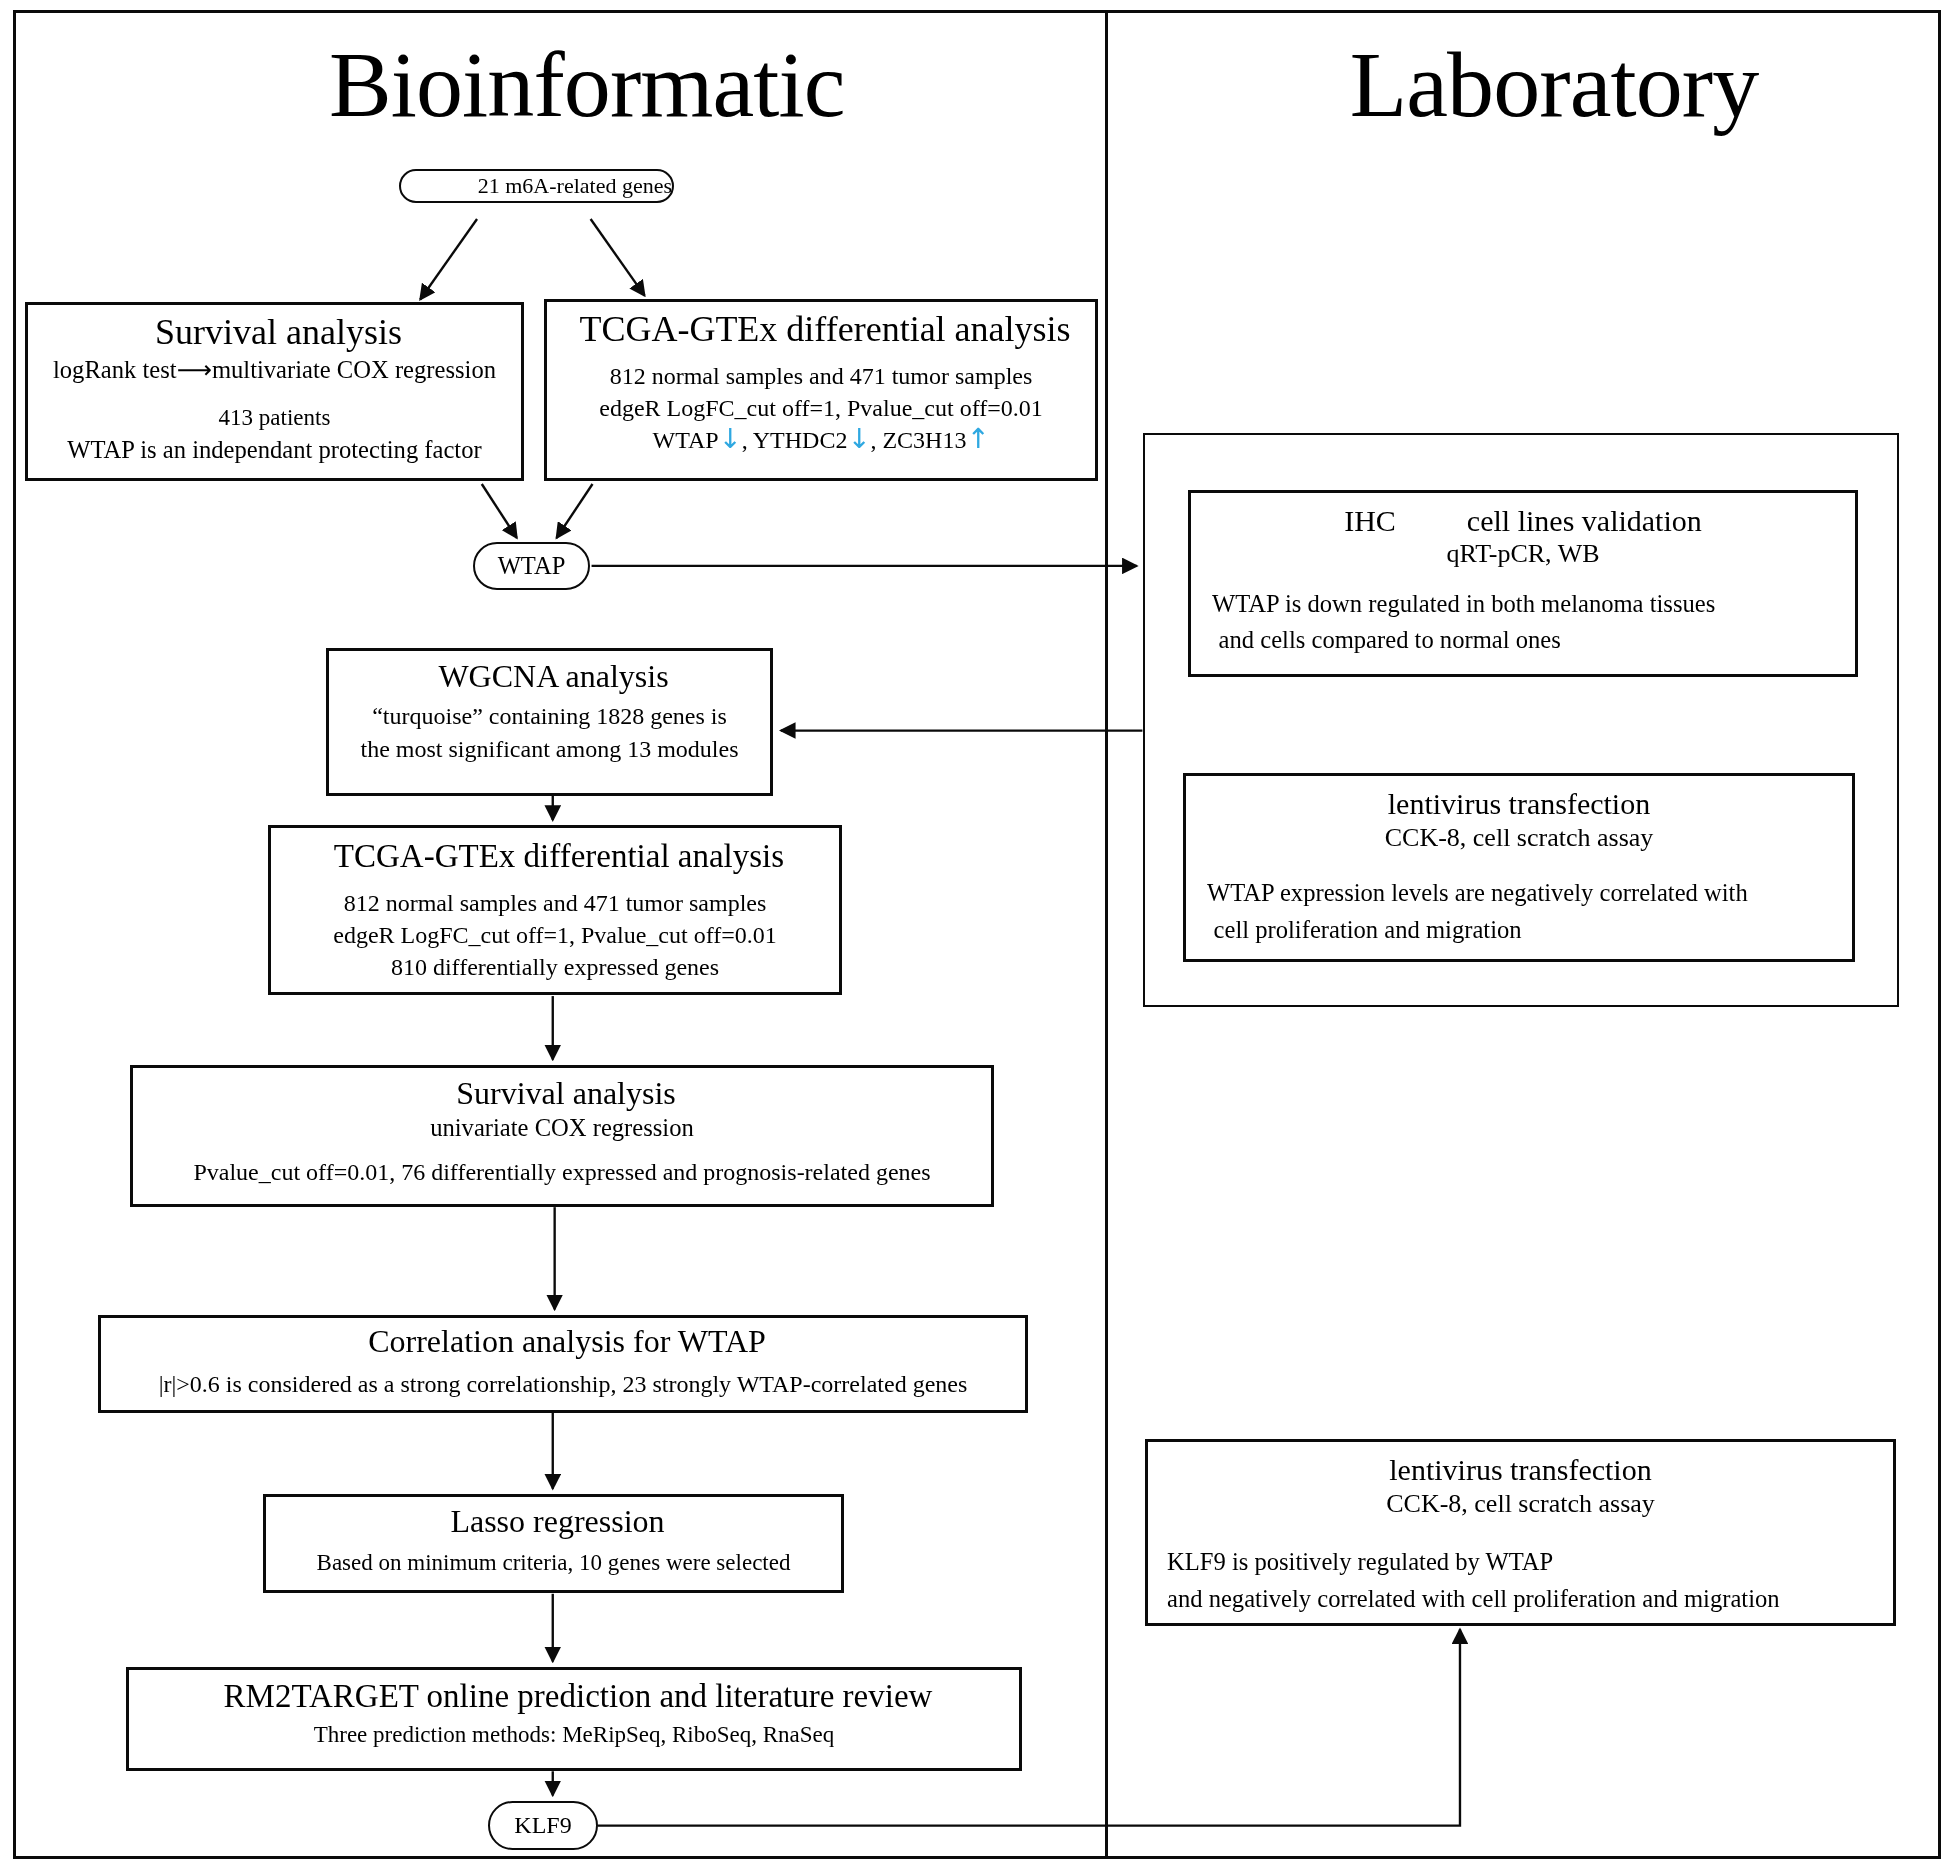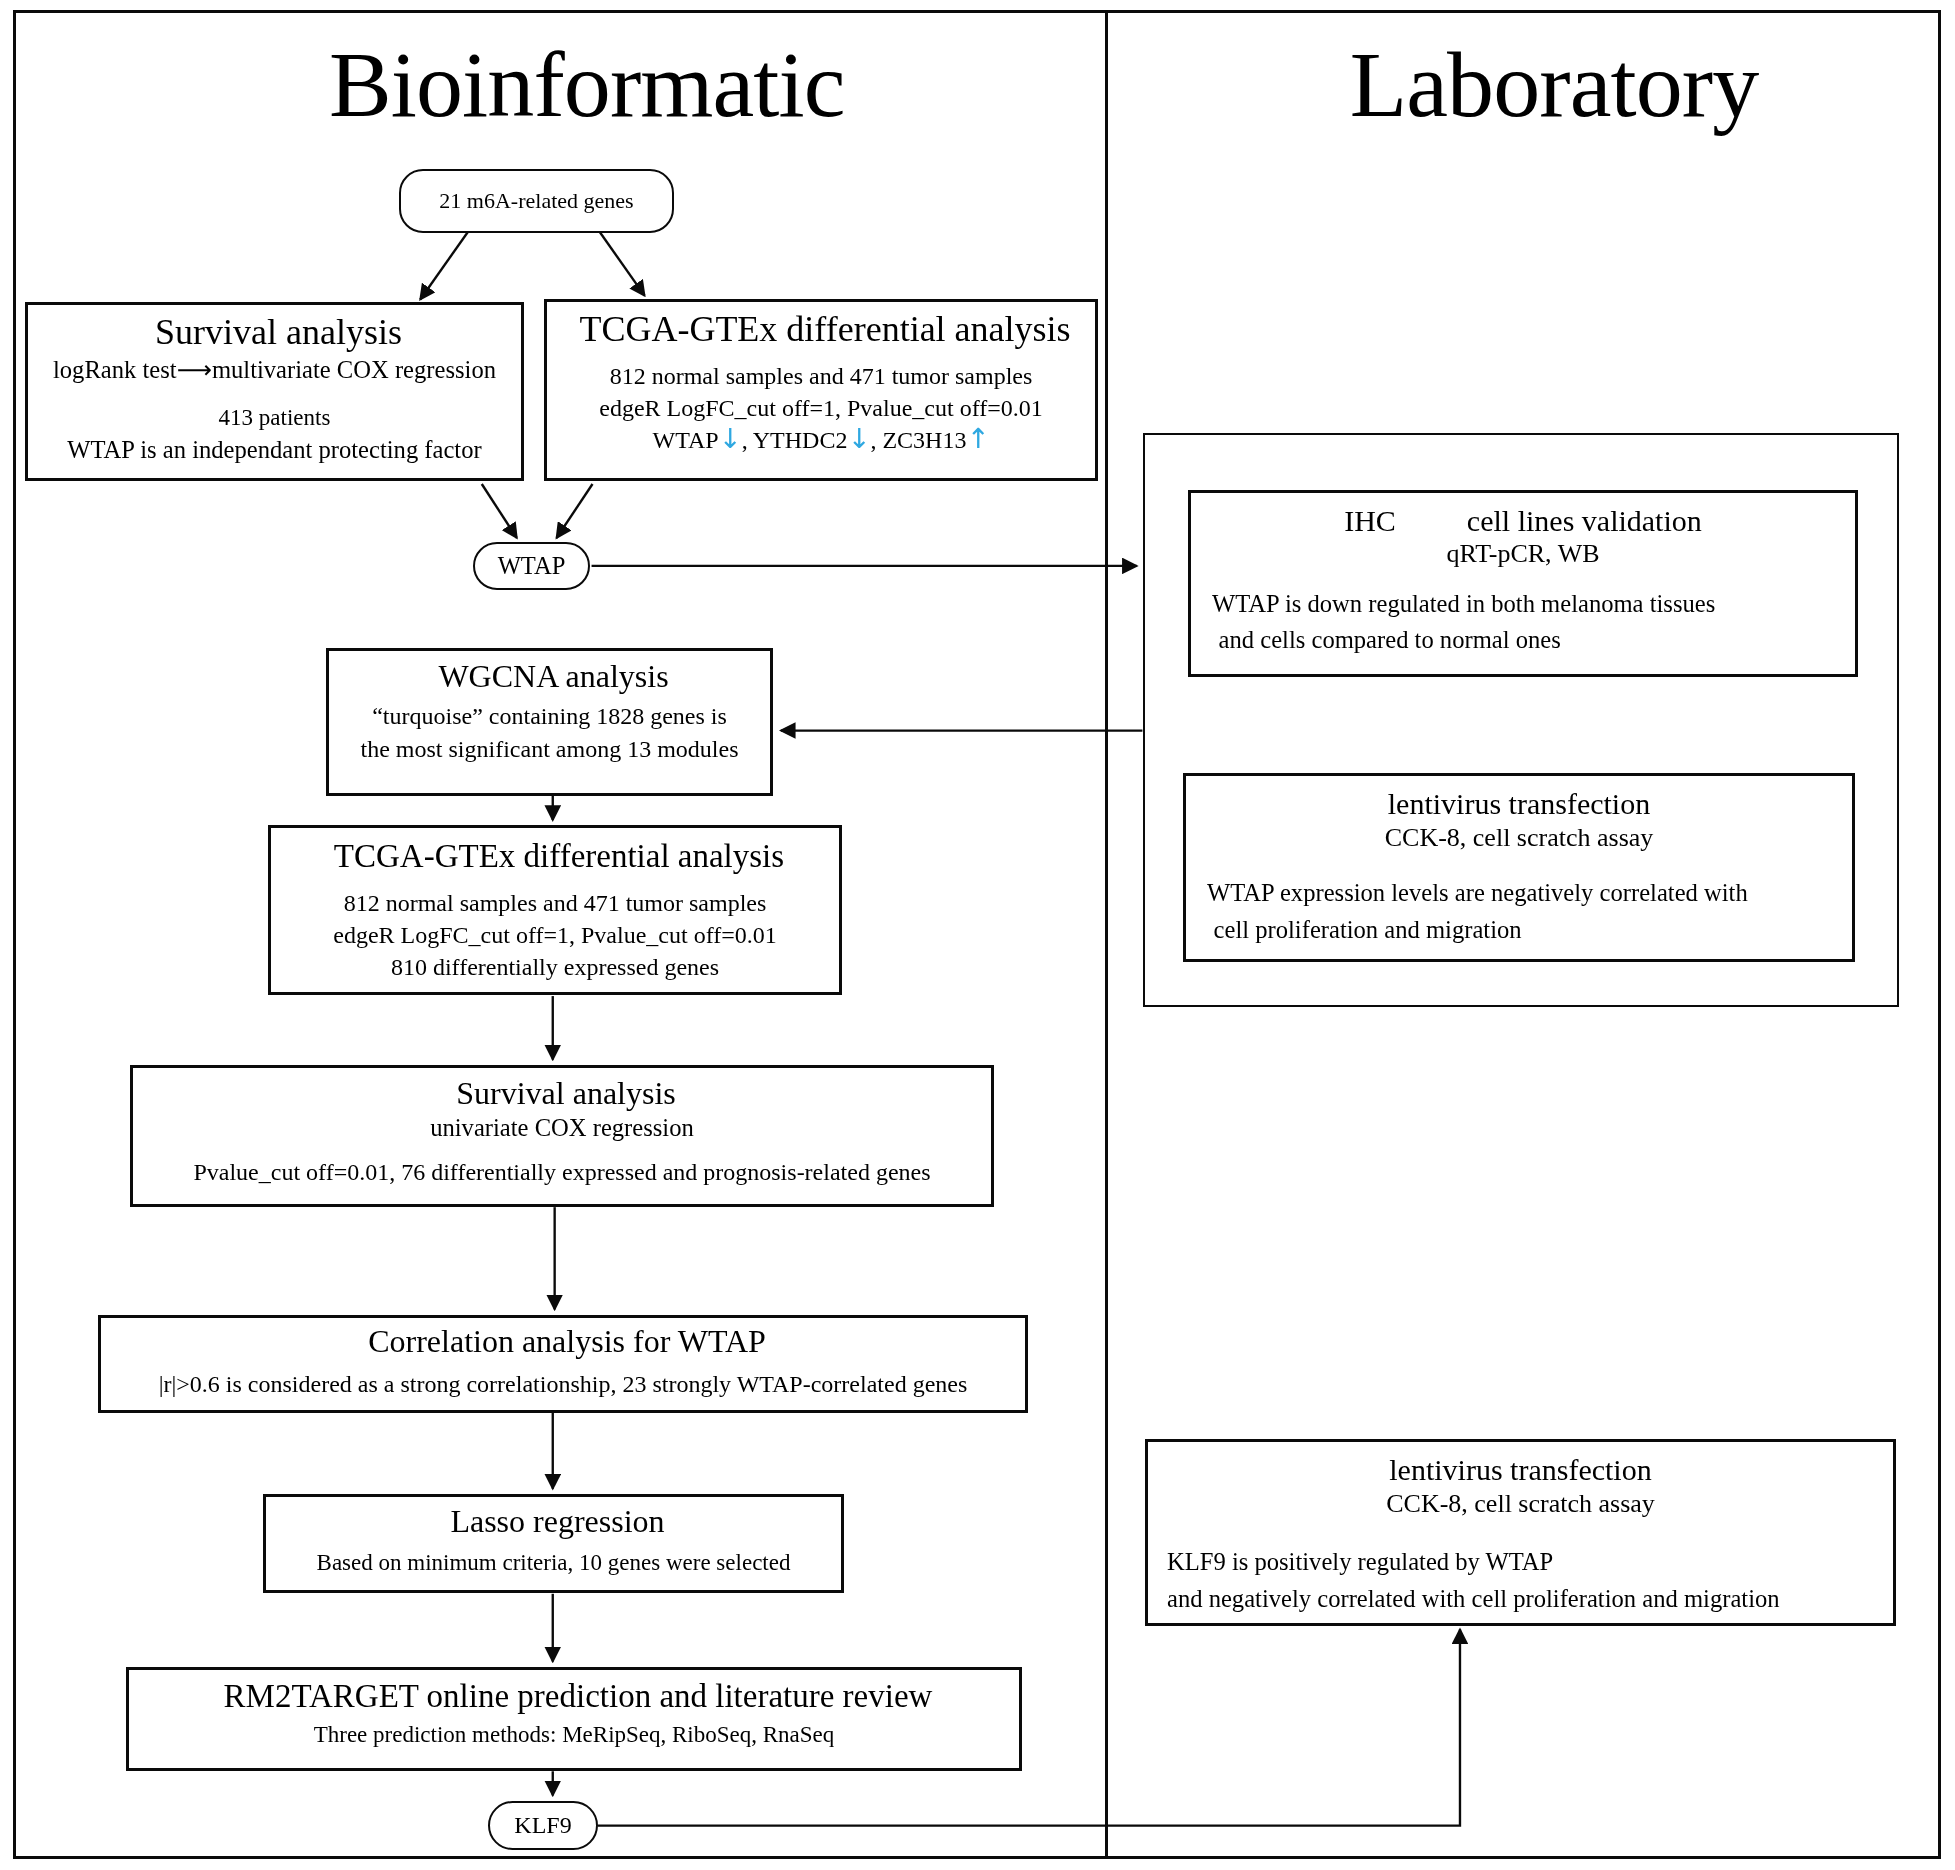--- a/index.html
+++ b/index.html
@@ -75,21 +75,21 @@
       <line x1="1168" y1="1680" x2="1168" y2="1732" marker-end="url(#ah)"></line>
       <line x1="1168" y1="2104" x2="1168" y2="2238" marker-end="url(#ah)"></line>
       <line x1="1172" y1="2550" x2="1172" y2="2766" marker-end="url(#ah)"></line>
       <line x1="1168" y1="2985" x2="1168" y2="3145" marker-end="url(#ah)"></line>
       <line x1="1168" y1="3367" x2="1168" y2="3510" marker-end="url(#ah)"></line>
       <line x1="1168" y1="3742" x2="1168" y2="3793" marker-end="url(#ah)"></line>
       <polyline points="1263,3857 3085,3857 3085,3442" marker-end="url(#ah)"></polyline>
     </g>
   </svg>
 
-  <div class="stadium" style="left:399px;top:169px;width:275px;height:64px;border-radius:24px;">
+  <div class="stadium" style="left:399px;top:169px;width:275px;height:34px;border-radius:24px;justify-content:flex-end;">
     <span style="font-size:22px;">21 m6A-related genes</span>
   </div>
 
   <div class="fbox" style="left:25px;top:302px;width:499px;height:179px;">
     <div class="bx-title">Survival analysis</div>
     <div class="bx-sub" style="margin-top:2.8px;">logRank test⟶multivariate COX regression</div>
     <div class="bx-line" style="margin-top:17px;font-size:23px;">413 patients</div>
     <div class="bx-line" style="font-size:24.6px;">WTAP is an independant protecting factor</div>
   </div>
 

